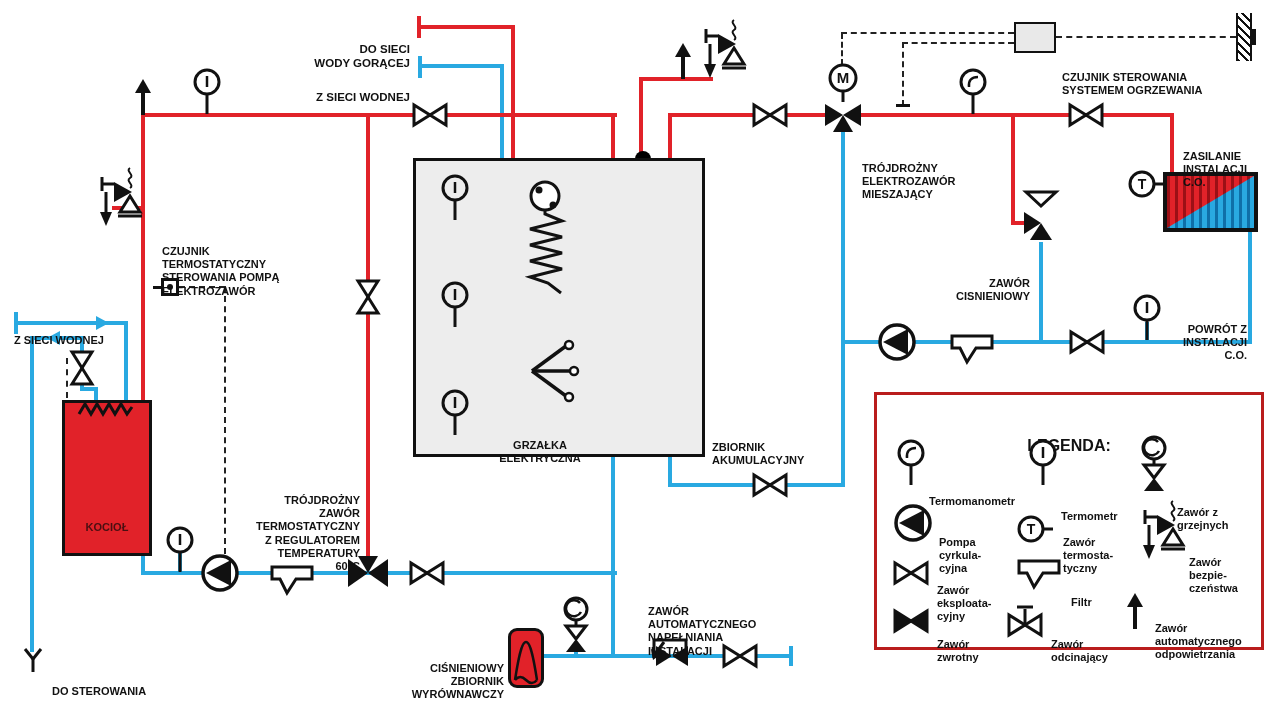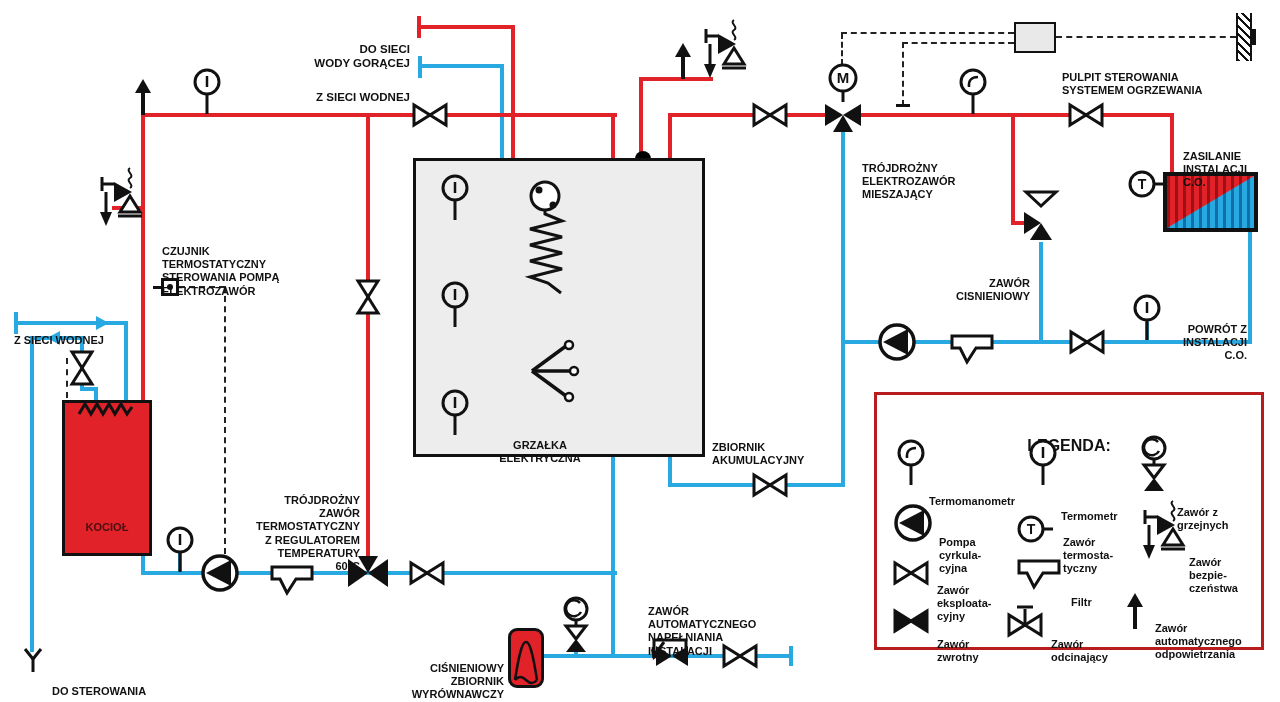--- a/index.html
+++ b/index.html
@@ -307,21 +307,21 @@
 
   <svg class="sym" style="left:22px;top:646px;" width="22" height="28" viewBox="0 0 22 28">
       <line x1="11" y1="26" x2="11" y2="13" stroke="#111" stroke-width="3"></line>
       <line x1="11" y1="13" x2="3" y2="3" stroke="#111" stroke-width="3"></line>
       <line x1="11" y1="13" x2="19" y2="3" stroke="#111" stroke-width="3"></line>
     </svg>
 
   <div class="lbl r" style="left:250px;top:12px;width:160px;font-size:11.5px;">DO SIECI
 WODY GORĄCEJ</div>
   <div class="lbl r" style="left:250px;top:60px;width:160px;font-size:11.5px;">Z SIECI WODNEJ</div>
-  <div class="lbl" style="left:1062px;top:40px;">PULPIT STEROWANIA
+  <div class="lbl" style="left:1062px;top:40px;">CZUJNIK STEROWANIA
 SYSTEMEM OGRZEWANIA</div>
   <div class="lbl" style="left:862px;top:131px;">TRÓJDROŻNY
 ELEKTROZAWÓR
 MIESZAJĄCY</div>
   <div class="lbl" style="left:1183px;top:119px;">ZASILANIE
 INSTALACJI
 C.O.</div>
   <div class="lbl" style="left:162px;top:214px;">CZUJNIK
 TERMOSTATYCZNY
 STEROWANIA POMPĄ

